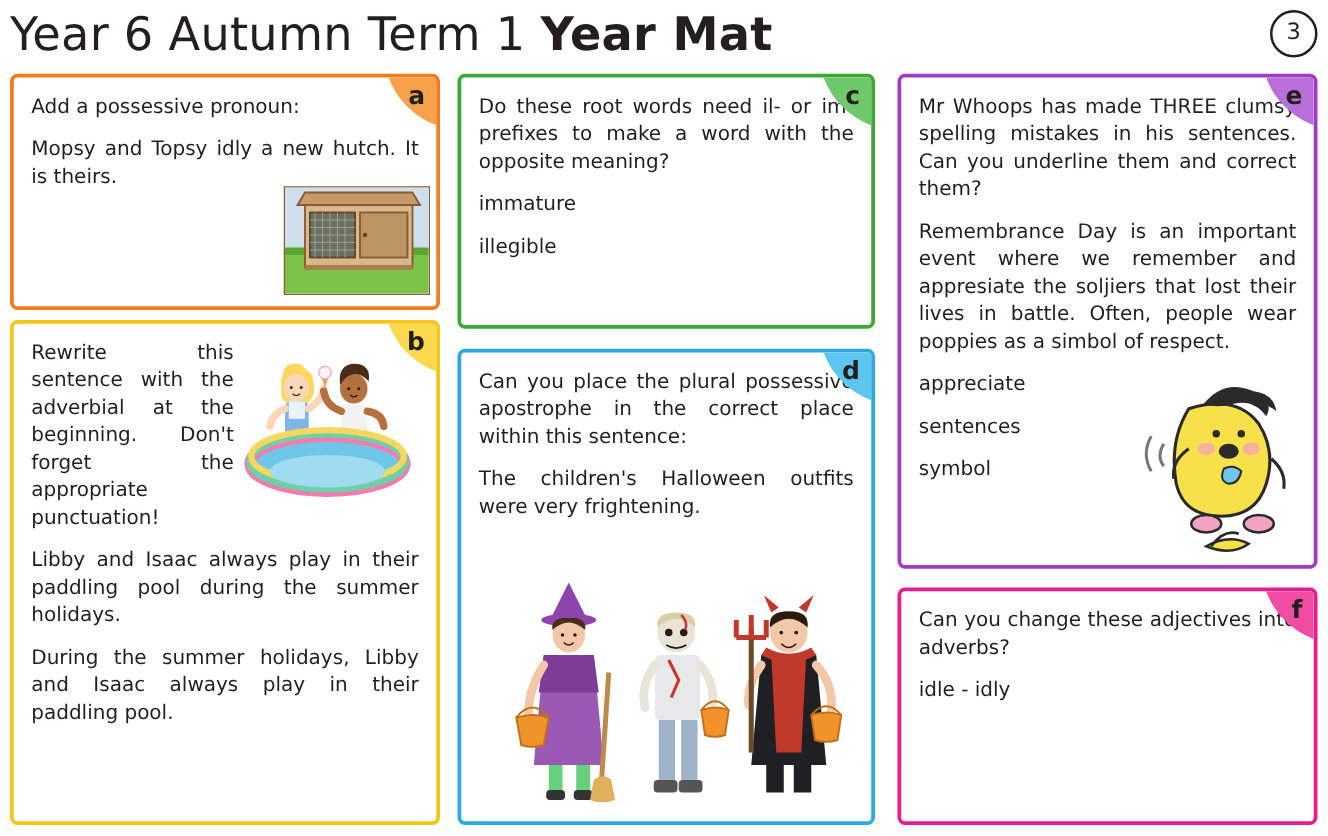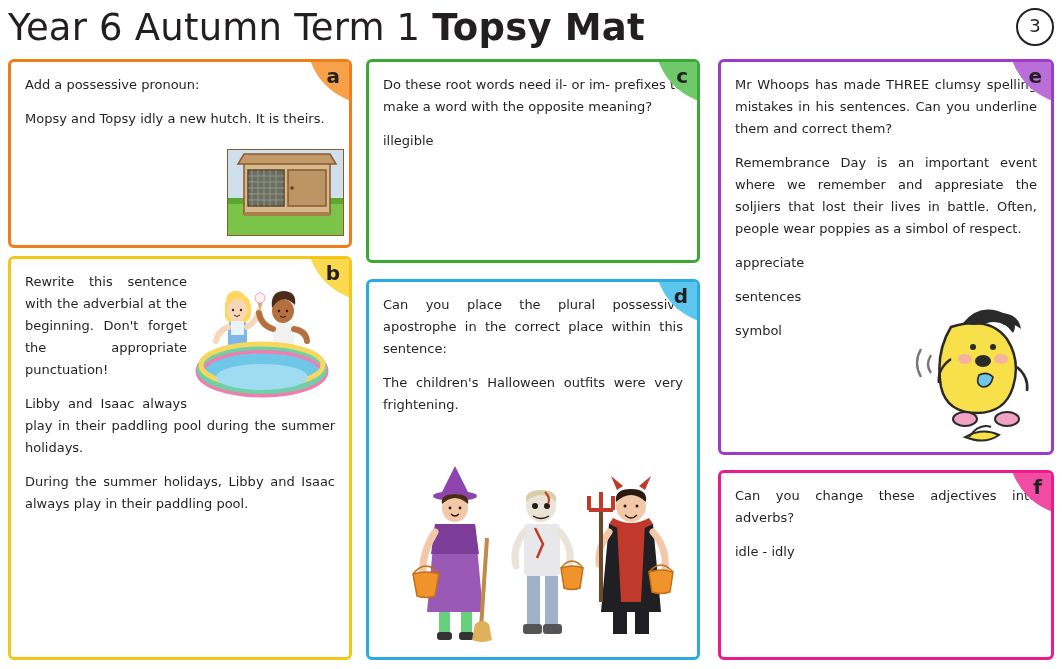--- a/index.html
+++ b/index.html
@@ -58,21 +58,21 @@
     box-sizing: border-box;
     border-width: 3px;
     border-style: solid;
     border-radius: 6px;
     background: #ffffff;
     overflow: hidden;
   }
   .card .body {
     position: relative;
     padding: 12px 14px 10px 14px;
-    font-size: 13px;
+    font-size: 16px;
     line-height: 22px;
     text-align: justify;
     font-family: "DejaVu Sans", sans-serif;
   }
   .card p {
     margin: 0 0 12px 0;
   }
   .card p:last-child { margin-bottom: 0; }
   .b { font-weight: normal; }
   
@@ -138,21 +138,21 @@
     float: right;
     shape-outside: content-box;
   }
 </style>
 </head>
 <body>
 
 <div class="page">
 
   <div class="header">
-    <div class="title"><span>Year 6 Autumn Term 1 </span><span class="bold">Topsy Mat</span></div>
+    <div class="title"><span>Year 6 Autumn Term 1 </span><span class="bold">Year Mat</span></div>
   </div>
   <div class="page-number">3</div>
 
   <div class="card" id="card-a">
     <div class="corner">
       <div class="wedge wedge-a"></div>
       <div class="letter">a</div>
     </div>
     <div class="body">
       <p>Add a possessive pronoun:</p>
@@ -237,20 +237,21 @@
     </div>
   </div>
 
   <div class="card" id="card-c">
     <div class="corner">
       <div class="wedge wedge-c"></div>
       <div class="letter">c</div>
     </div>
     <div class="body">
       <p class="spaced">Do these root words need il- or im- prefixes to make a word with the opposite meaning?</p>
+      <p><span class="b">im</span><span>mature</span></p>
       <p><span class="b">il</span><span>legible</span></p>
     </div>
   </div>
 
   <div class="card" id="card-d">
     <div class="corner">
       <div class="wedge wedge-d"></div>
       <div class="letter">d</div>
     </div>
     <div class="body">

